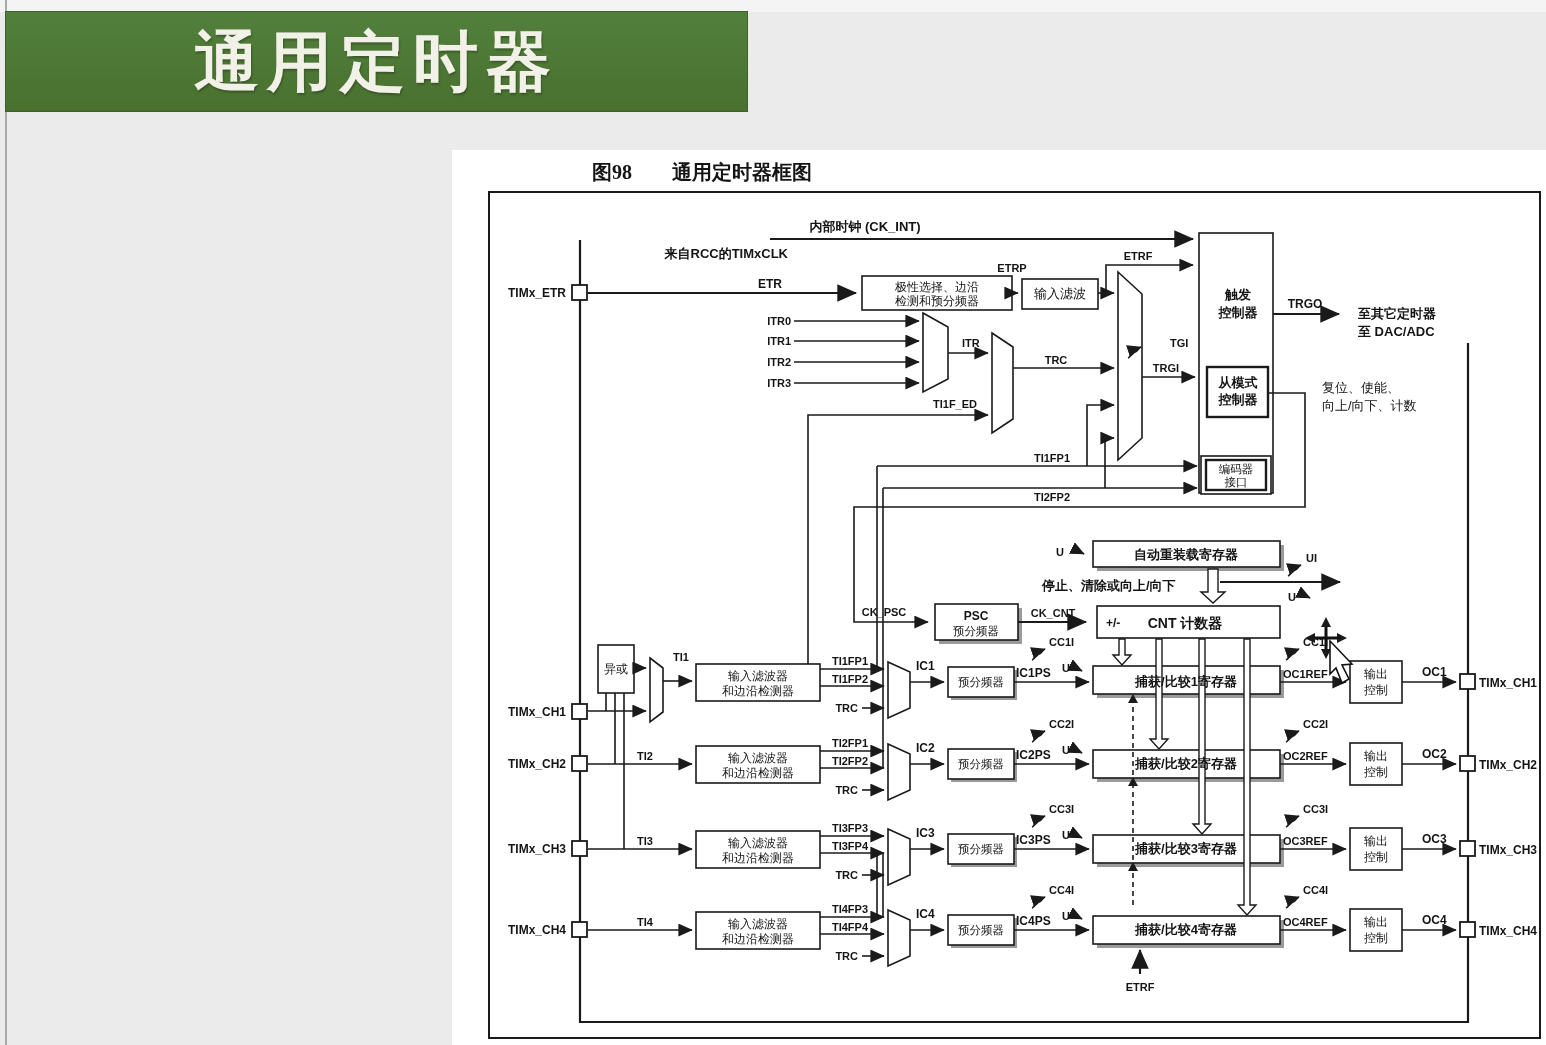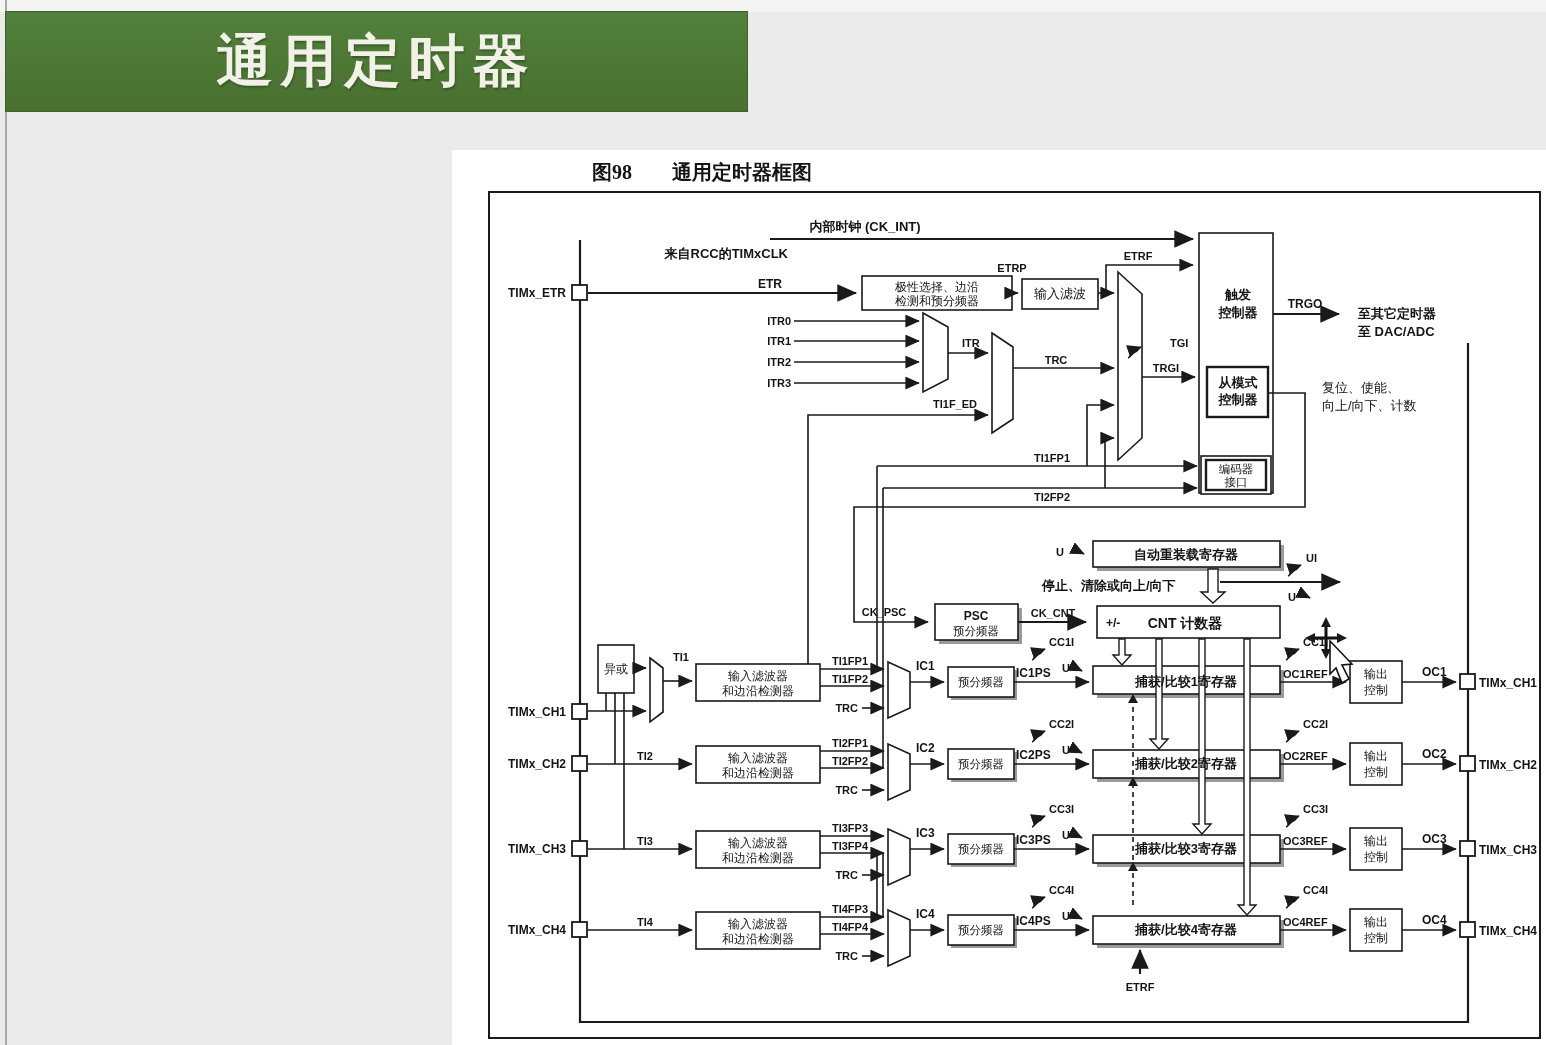--- a/index.html
+++ b/index.html
@@ -3,21 +3,21 @@
 <meta charset="utf-8">
 <style>
   html,body{margin:0;padding:0;}
   body{width:1546px;height:1045px;background:#ebebeb;position:relative;overflow:hidden;
        font-family:"Liberation Sans",sans-serif;}
   .topstrip{position:absolute;left:0;top:0;width:1546px;height:12px;background:#f4f4f4;}
   .leftline{position:absolute;left:5px;top:0;width:2px;height:1045px;background:#a8a8a8;}
   .header{position:absolute;left:5px;top:11px;width:741px;height:99px;
           background:linear-gradient(#52803c,#49702f);border:1px solid #3f6129;
           display:flex;align-items:center;justify-content:center;}
-  .header span{color:#f2f1e8;font-size:56px;font-weight:bold;letter-spacing:8px;
+  .header span{color:#f2f1e8;font-size:65px;font-weight:bold;letter-spacing:8px;
           font-family:Liberation Serif, serif;text-shadow:1px 2px 2px rgba(0,0,0,.25);}
   .panel{position:absolute;left:452px;top:150px;width:1094px;height:895px;background:#ffffff;}
   svg{position:absolute;left:0;top:0;}
   svg text{fill:#141414;}
   .sig{font:bold 11px "Liberation Sans",sans-serif;}
   .sig12{font:bold 12px "Liberation Sans",sans-serif;}
   .cn{font:12px "Liberation Sans",sans-serif;}
   .cn11{font:11.5px "Liberation Sans",sans-serif;}
   .cn13{font:13px "Liberation Sans",sans-serif;}
   .cnb{font:bold 13px "Liberation Sans",sans-serif;}

